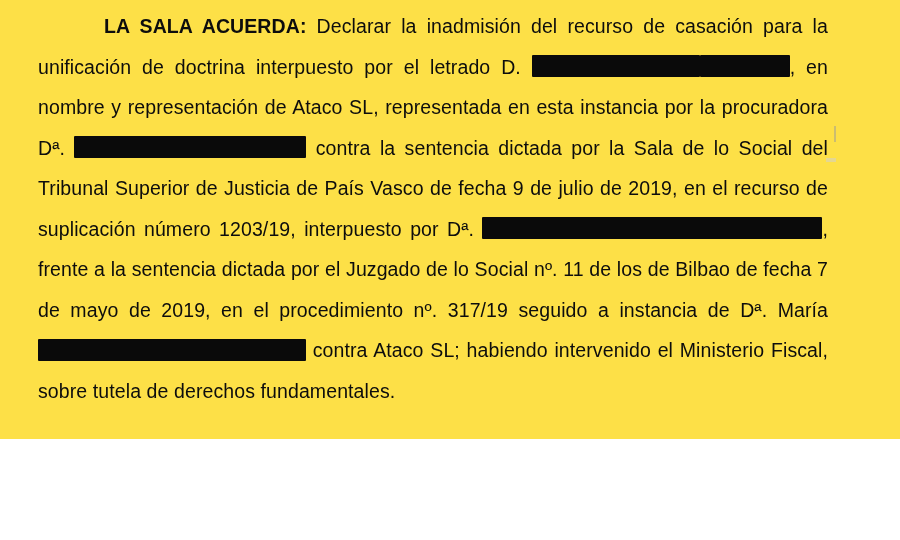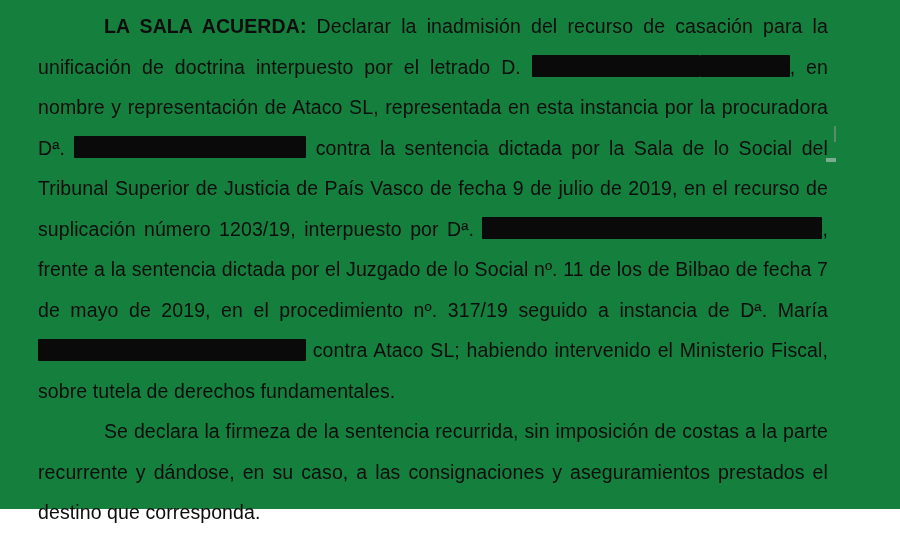--- a/index.html
+++ b/index.html
@@ -9,22 +9,22 @@
   }
   body {
     width: 900px;
     height: 540px;
     overflow: hidden;
     font-family: "Liberation Sans", sans-serif;
   }
   #doc {
     position: relative;
     width: 900px;
-    height: 509px;
-    background: #15803d;
+    height: 439px;
+    background: #fde047;
   }
   .page-body {
     position: absolute;
     left: 38px;
     top: 6px;
     width: 790px;
     font-size: 19.5px;
     color: #0d0d0d;
     line-height: 40.5px;
     text-align: justify;
@@ -77,22 +77,19 @@
 <body>
 
 <div id="doc">
 
   <div class="page-body">
 
     <p class="para">
       <span class="indent"></span><span class="bold">LA SALA ACUERDA:</span><span> Declarar la inadmisión del recurso de casación para la unificación de doctrina interpuesto por el letrado D. </span><span class="redact r-w1"></span><span class="redact r-w2"></span><span>, en nombre y representación de Ataco SL, representada en esta instancia por la procuradora Dª. </span><span class="redact r-w3"></span><span> contra la sentencia dictada por la Sala de lo Social del Tribunal Superior de Justicia de País Vasco de fecha 9 de julio de 2019, en el recurso de suplicación número 1203/19, interpuesto por Dª. </span><span class="redact r-w4"></span><span>, frente a la sentencia dictada por el Juzgado de lo Social nº. 11 de los de Bilbao de fecha 7 de mayo de 2019, en el procedimiento nº. 317/19 seguido a instancia de Dª. María </span><span class="redact r-w5"></span><span> contra Ataco SL; habiendo intervenido el Ministerio Fiscal, sobre tutela de derechos fundamentales.</span>
     </p>
 
-    <p class="para">
-      <span class="indent"></span><span>Se declara la firmeza de la sentencia recurrida, sin imposición de costas a la parte recurrente y dándose, en su caso, a las consignaciones y aseguramientos prestados el destino que corresponda.</span>
-    </p>
 
   </div>
 
   <div class="edge-mark" style="left:834px; top:126px;"></div>
   <div class="smudge" style="left:826px; top:158px; width:10px; height:4px;"></div>
 
 </div>
 
 </body></html>

